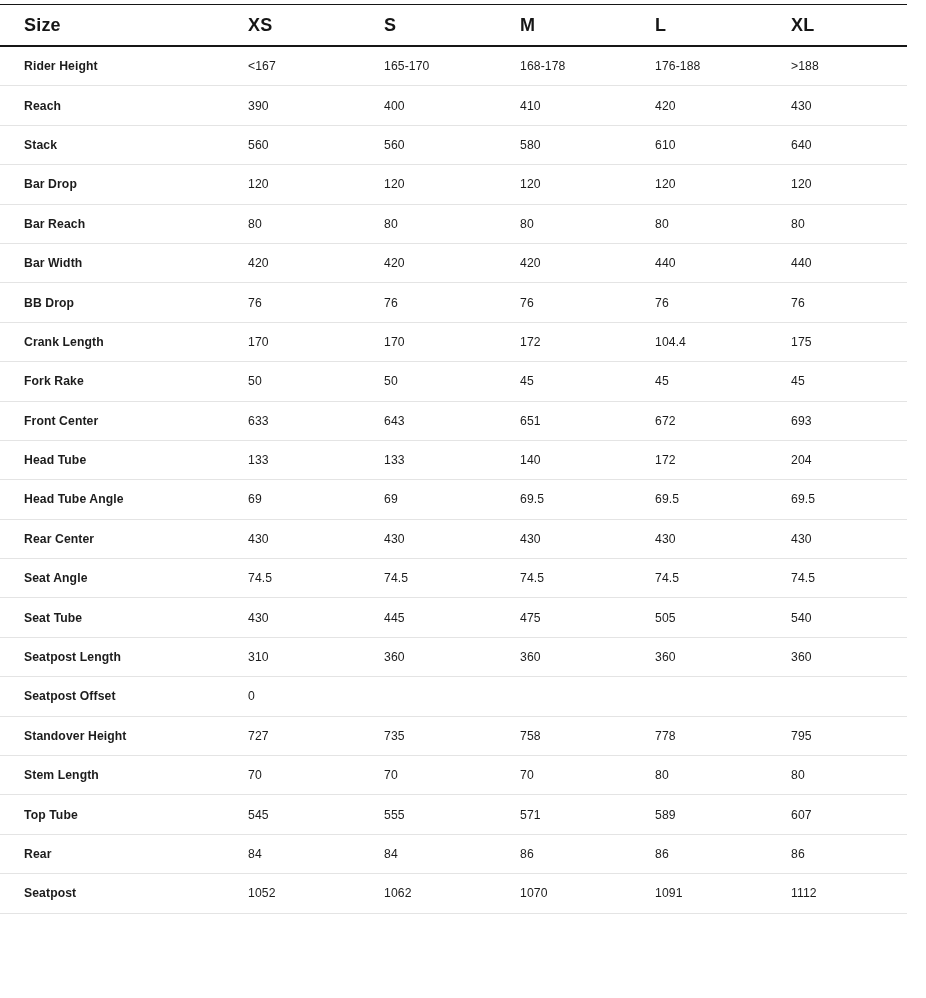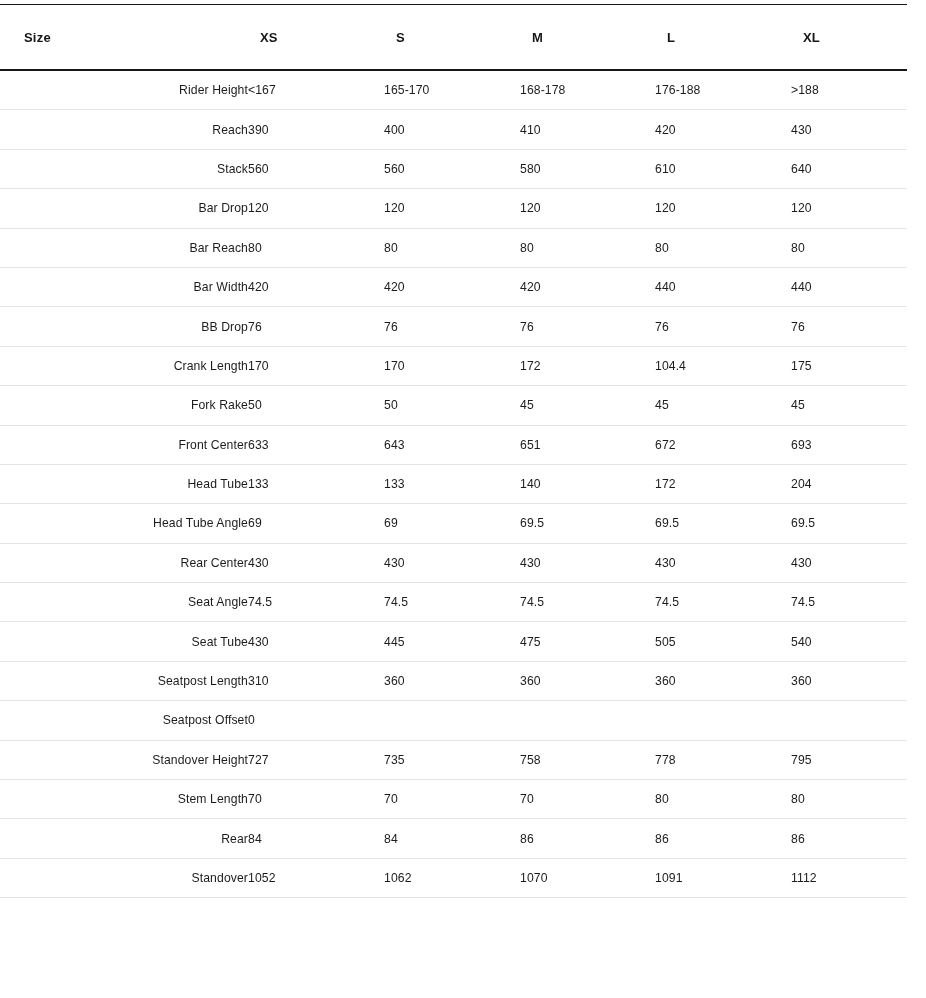--- a/index.html
+++ b/index.html
@@ -24,36 +24,36 @@
   }
   col.c-label { width: 248px; }
   col.c-xs { width: 136px; }
   col.c-s  { width: 136px; }
   col.c-m  { width: 135px; }
   col.c-l  { width: 136px; }
   col.c-xl { width: 116px; }
 
   thead th {
     height: 40px;
-    padding: 12px;
+    padding: 0;
     text-align: left;
     vertical-align: middle;
-    font-size: 13px;
+    font-size: 18px;
     font-weight: 700;
     color: #161616;
     letter-spacing: 0.2px;
     border-bottom: 2px solid #161616;
   }
   thead th.first,
   tbody th.rowlabel {
     padding-left: 24px;
   }
   tbody th.rowlabel {
-    font-weight: 400;
-    text-align: right;
+    font-weight: 700;
+    text-align: left;
   }
   tbody th, tbody td {
     height: 38.4px;
     padding: 0;
     vertical-align: middle;
     font-size: 12.2px;
     font-weight: 400;
     color: #1c1c1c;
     letter-spacing: 0.1px;
     border-bottom: 1px solid #e4e4e4;
@@ -249,32 +249,40 @@
 
   <tr>
     <th class="rowlabel" scope="row">Stem Length</th>
     <td>70</td>
     <td>70</td>
     <td>70</td>
     <td>80</td>
     <td>80</td>
   </tr>
 
+  <tr>
+    <th class="rowlabel" scope="row">Top Tube</th>
+    <td>545</td>
+    <td>555</td>
+    <td>571</td>
+    <td>589</td>
+    <td>607</td>
+  </tr>
 
   <tr>
     <th class="rowlabel" scope="row">Rear</th>
     <td>84</td>
     <td>84</td>
     <td>86</td>
     <td>86</td>
     <td>86</td>
   </tr>
 
   <tr>
-    <th class="rowlabel" scope="row">Standover</th>
+    <th class="rowlabel" scope="row">Seatpost</th>
     <td>1052</td>
     <td>1062</td>
     <td>1070</td>
     <td>1091</td>
     <td>1112</td>
   </tr>
 </tbody>
   </table>
 </div>
 

